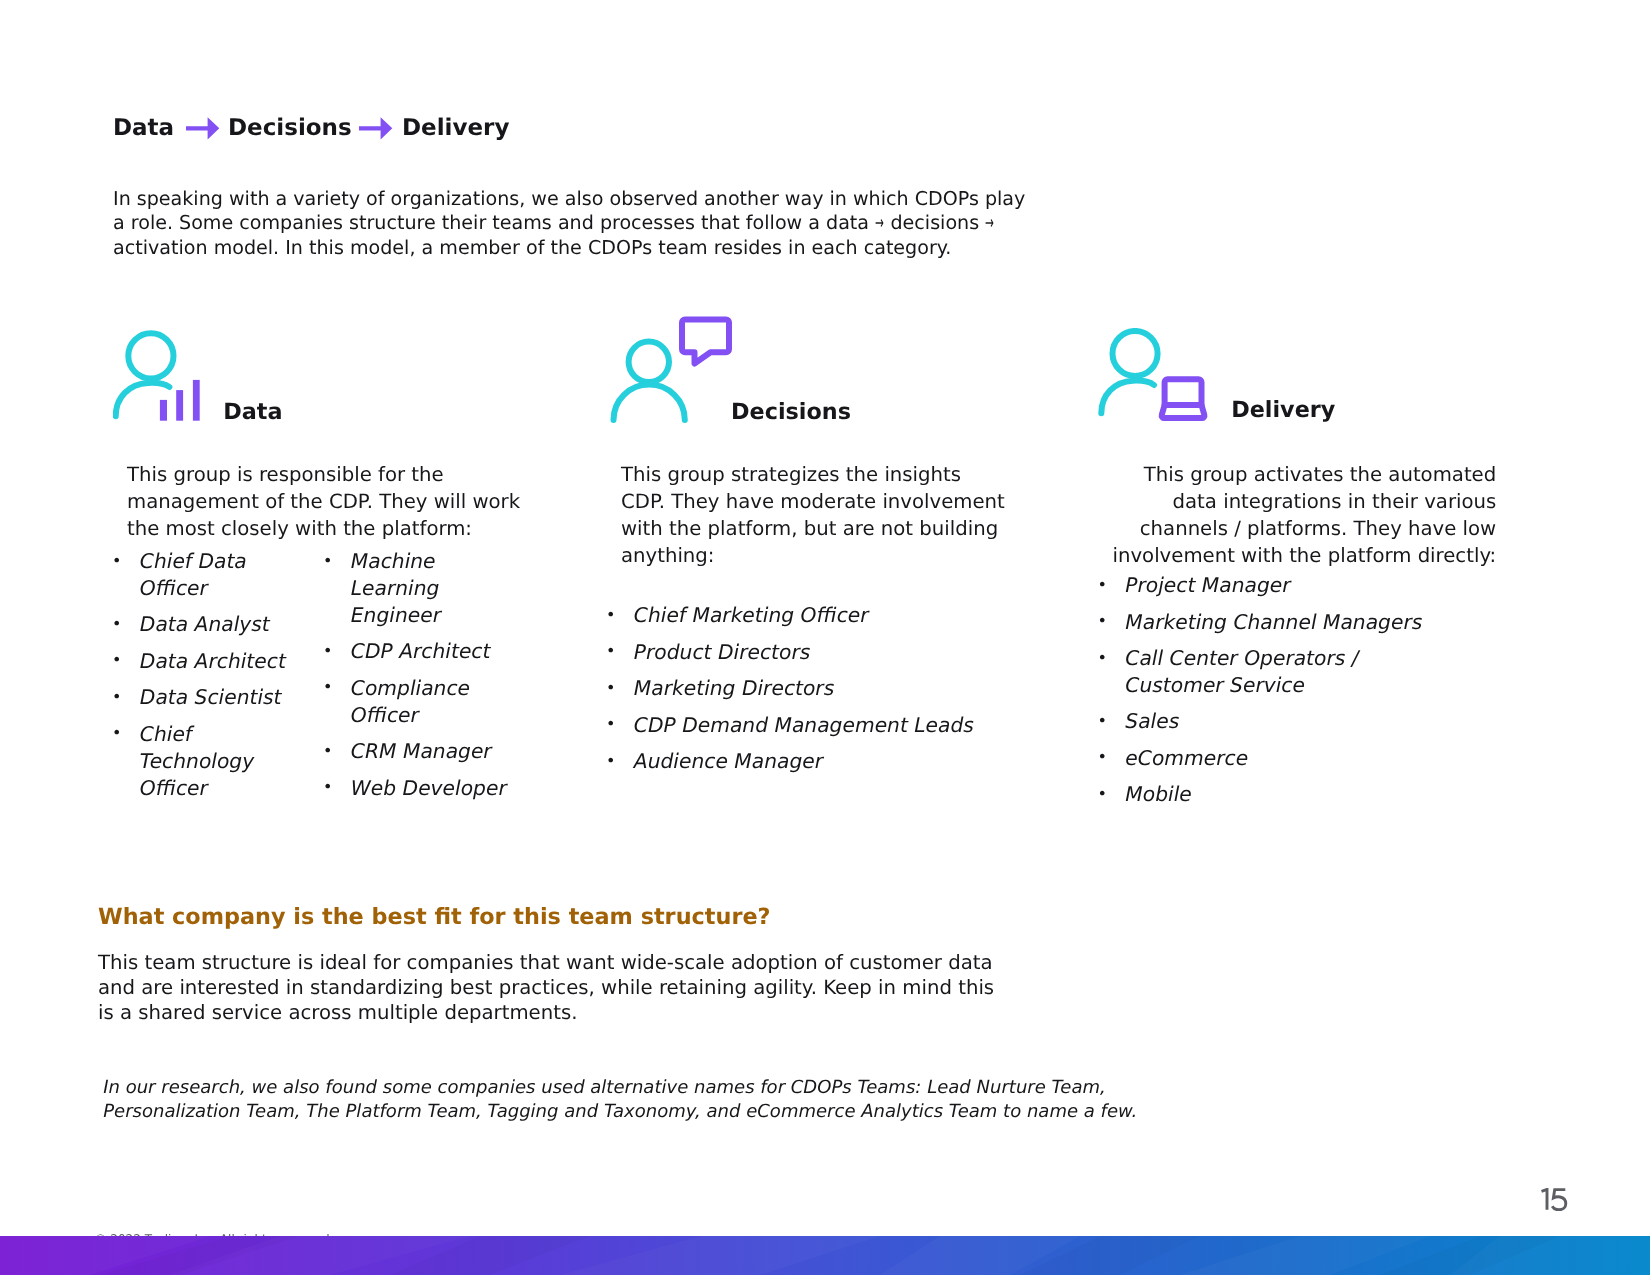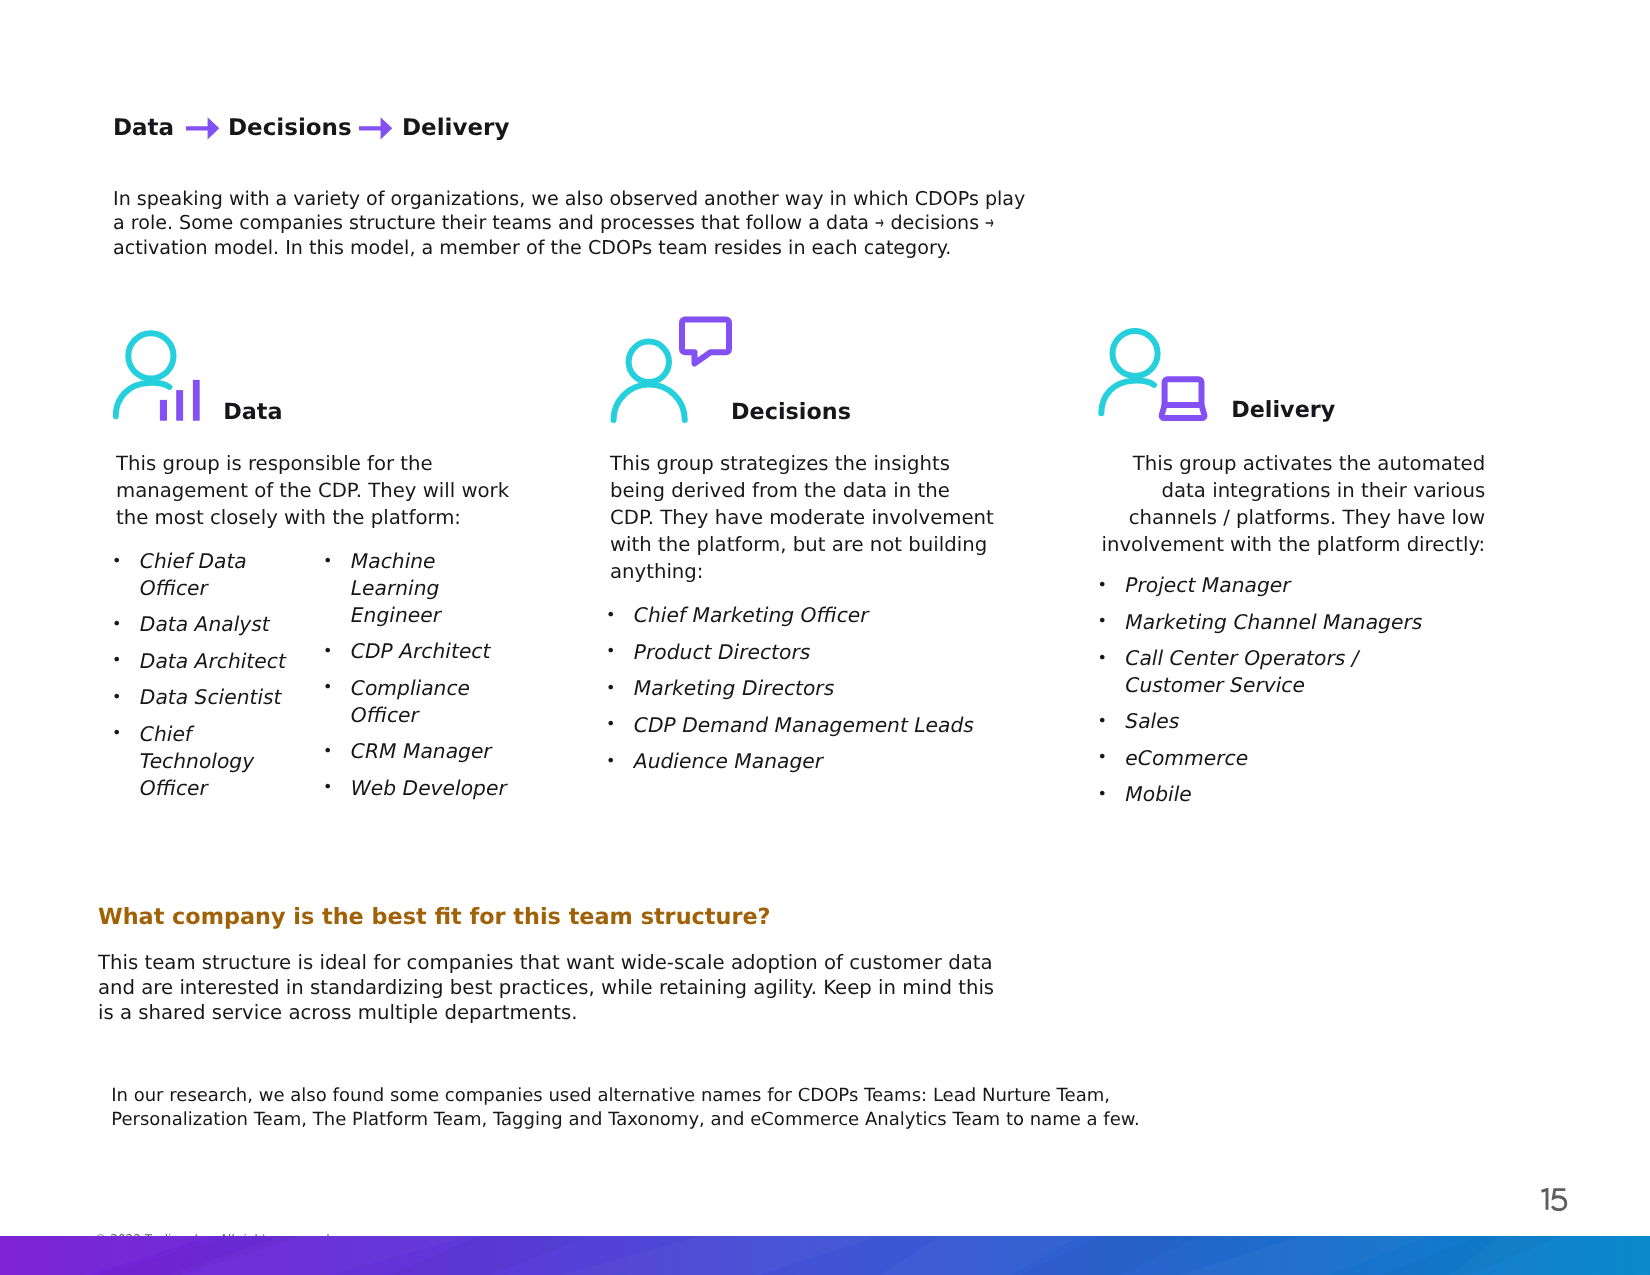--- a/index.html
+++ b/index.html
@@ -20,32 +20,32 @@
 
   
   .col{position:absolute;}
   .col1{left:113px;top:318px;}
   .col2{left:607px;top:318px;}
   .col3{left:1098.5px;top:318px;}
 
   .iconrow{position:relative;height:0;}
   .iconrow .ttl{position:absolute;font-size:22.3px;font-weight:bold;color:#17161a;white-space:nowrap;line-height:22px;}
 
-  .coltext{position:absolute;font-size:19.7px;line-height:26.9px;color:#17161a;white-space:nowrap;margin:4px;}
+  .coltext{position:absolute;font-size:19.7px;line-height:26.9px;color:#17161a;white-space:nowrap;margin:15px;}
 
   .lists{position:absolute;display:flex;}
   ul.bl{list-style:none;margin:0;padding:0;}
   ul.bl li{position:relative;padding-left:27.8px;font-size:20.25px;line-height:26.9px;color:#17161a;margin-bottom:9.6px;}
   ul.bl li .bullet{position:absolute;left:0px;top:-0.5px;font-size:16px;line-height:26.9px;}
   ul.bl li .ln{display:block;white-space:nowrap;font-style:italic;}
 
   
   .sechead{position:absolute;left:98px;top:906px;font-size:22.35px;font-weight:bold;color:#a16207;white-space:nowrap;margin:0;line-height:22.2px;}
   .secbody{position:absolute;left:98px;top:949.5px;font-size:19.7px;line-height:25.05px;color:#17161a;white-space:nowrap;margin:0;}
-  .secnote{position:absolute;left:99.2px;top:1071.7px;font-size:18.05px;line-height:24.7px;color:#17161a;white-space:nowrap;margin:12px;}
+  .secnote{position:absolute;left:99.2px;top:1071.7px;font-size:18.05px;line-height:24.7px;font-style:italic;color:#17161a;white-space:nowrap;margin:4px;}
 
   
   .copy{position:absolute;left:94.5px;top:1232px;font-size:12px;color:#5c5e63;white-space:nowrap;}
   .pgnum{position:absolute;left:1540px;top:1188px;width:30px;height:24px;}
   .pgnum svg{display:block;}
   .gradbar{position:absolute;left:0;top:1236px;width:1650px;height:39px;overflow:hidden;}
 </style>
 </head>
 <body>
 
@@ -157,21 +157,20 @@
             <circle cx="42.8" cy="46.8" r="20.2"></circle>
             <path d="M7.5 105 C7.5 85.3 23.4 69.6 43.15 69.6 C62.9 69.6 78.8 85.3 78.8 105"></path>
           </g>
           <path d="M79 4.4 H120 a3 3 0 0 1 3 3 V34.2 a3 3 0 0 1 -3 3 H104.5 L88.5 48.5 V37.2 H79 a3 3 0 0 1 -3 -3 V7.4 a3 3 0 0 1 3 -3 Z" fill="none" stroke="#8350f4" stroke-width="6" stroke-linejoin="round" stroke-linecap="round"></path>
         </svg>
       </span>
       <span class="ttl" style="left:124.1px;top:83.4px;">Decisions</span>
     </div>
     <div class="coltext" style="left:-1px;top:129px;">
         <div>This group strategizes the insights</div>
-        <div>being derived from the data in the</div>
         <div>CDP. They have moderate involvement</div>
         <div>with the platform, but are not building</div>
         <div>anything:</div>
       </div>
     <div class="lists" style="left:-1px;top:284px;">
       <ul class="bl" style="width:420px;">
           <li>
             <span class="bullet">•</span>
             <span class="ln">Chief Marketing Officer</span>
           </li>

